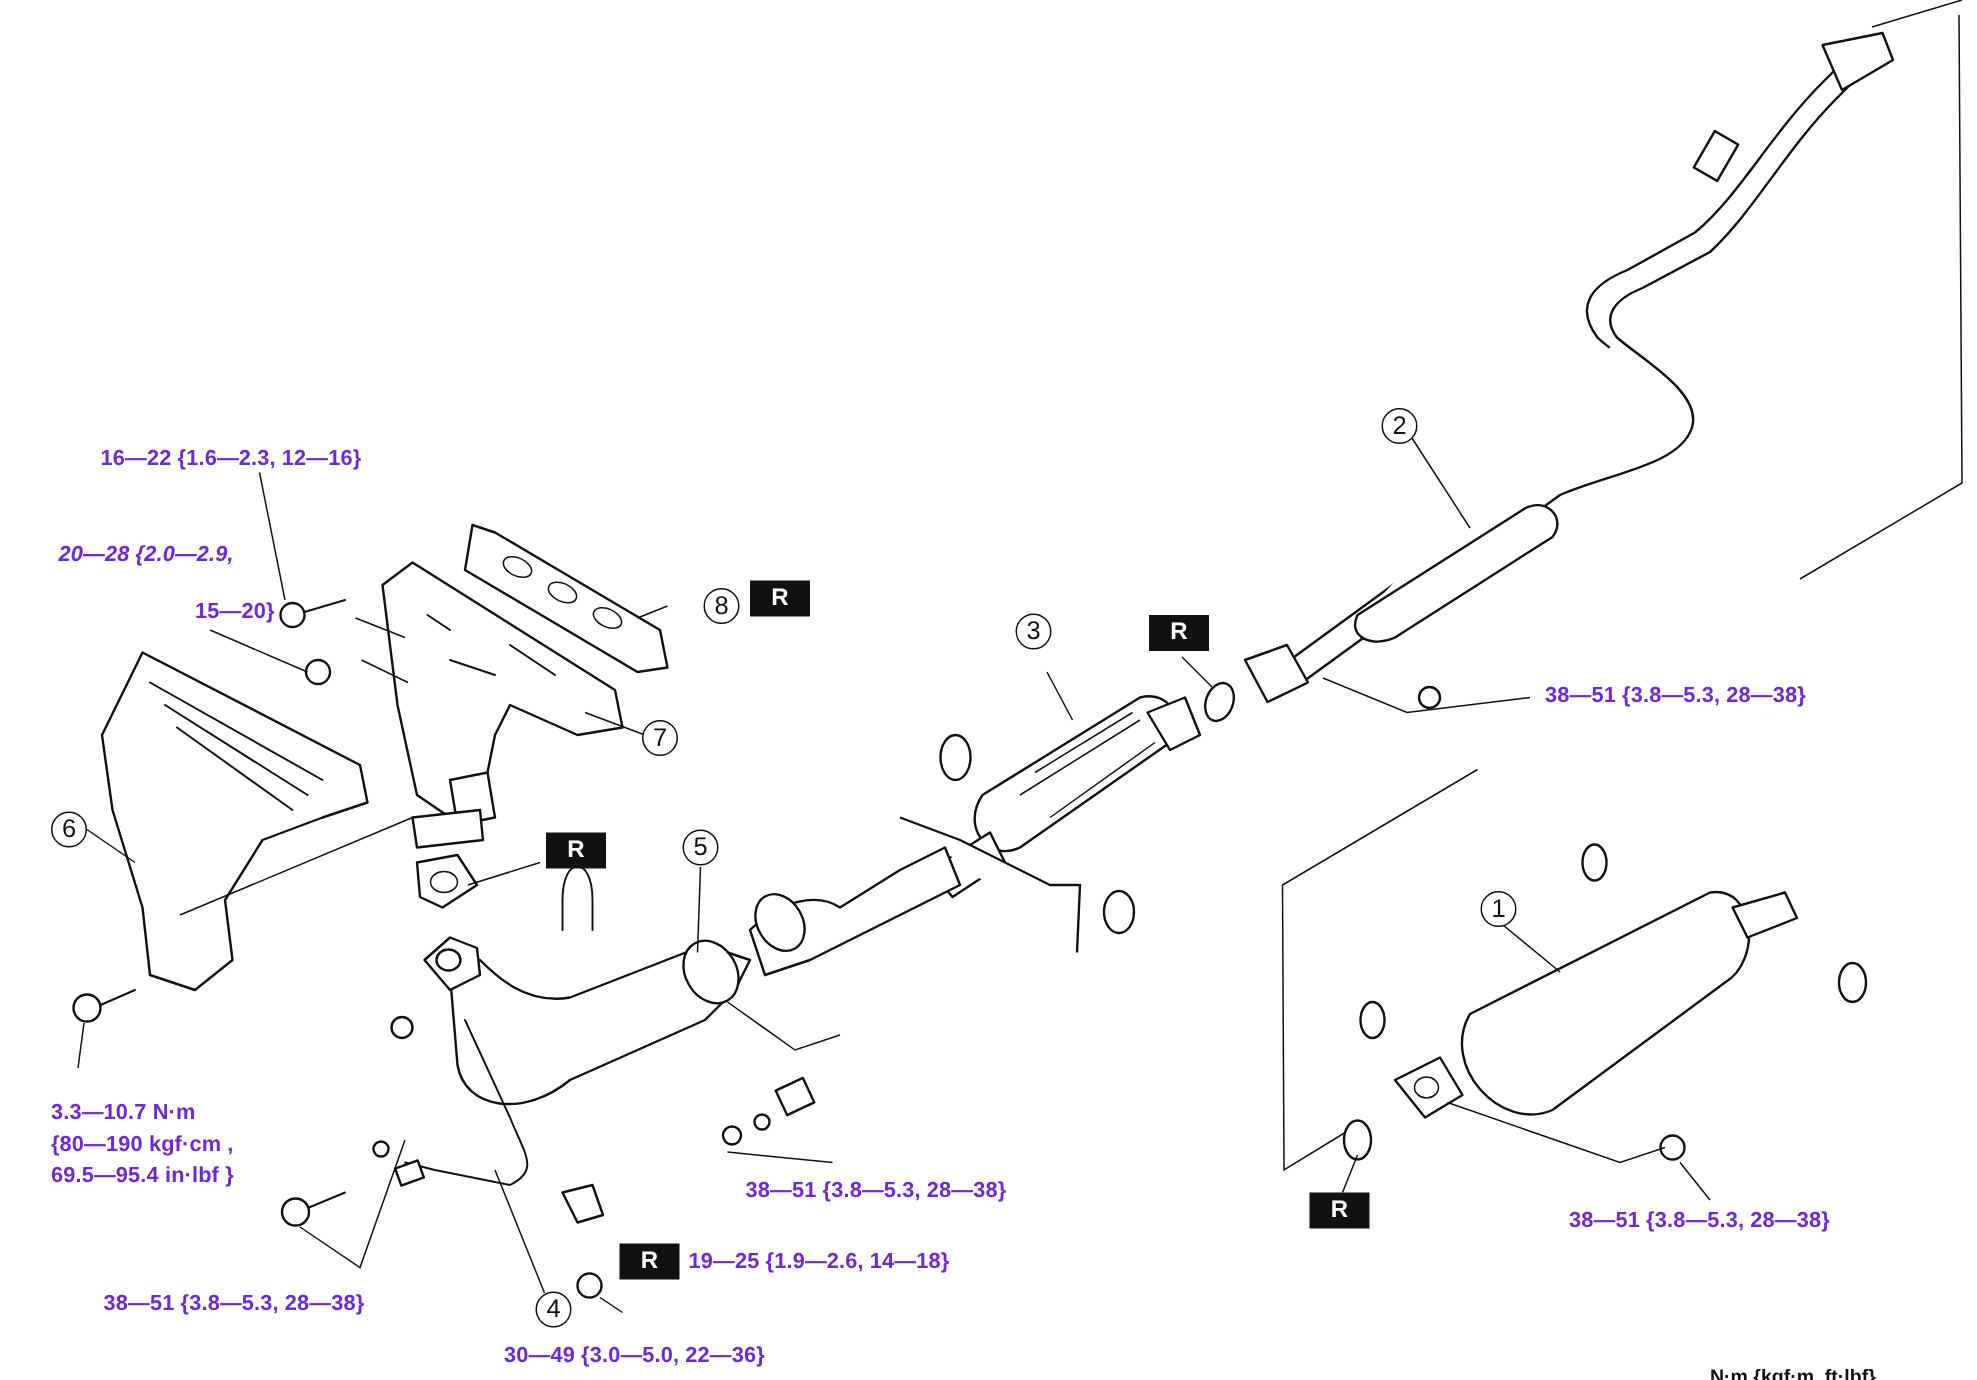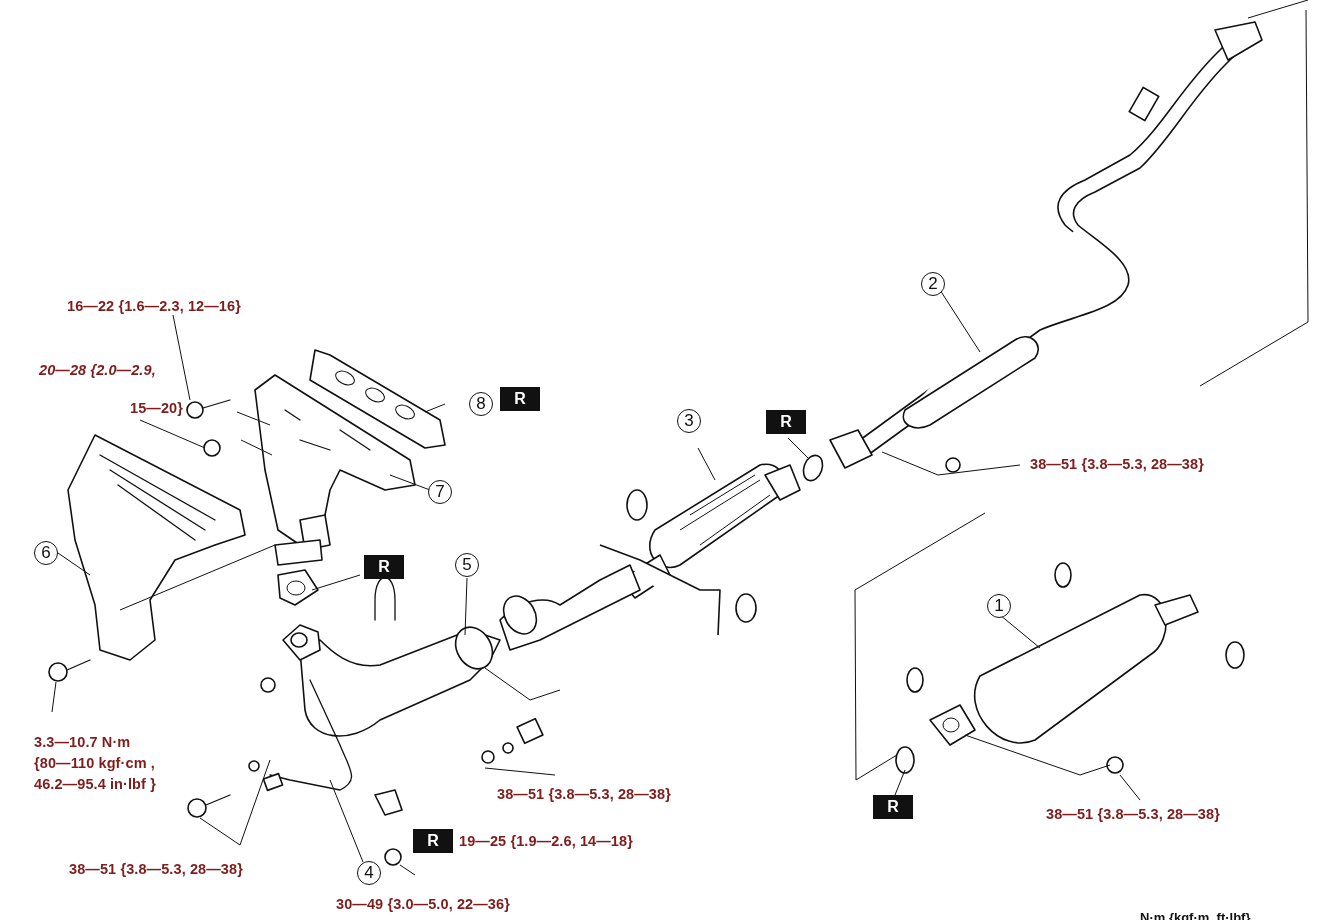--- a/index.html
+++ b/index.html
@@ -1,21 +1,21 @@
 <!DOCTYPE html>
 <html><head>
 <meta charset="utf-8">
 <style>
   html, body { margin:0; padding:0; background:#ffffff; }
   body { width:1318px; height:920px; overflow:hidden; position:relative; font-family:"Liberation Sans", sans-serif; color:#111; }
   #diagram { position:absolute; left:0; top:0; width:1318px; height:920px; }
   .ln { fill:none; stroke:#111; stroke-width:1.3; stroke-linecap:round; stroke-linejoin:round; }
   .thin { fill:none; stroke:#111; stroke-width:1; }
   .part { fill:#fff; stroke:#111; stroke-width:1.6; stroke-linejoin:round; }
-  .lbl { position:absolute; font-size:14.5px; font-weight:bold; white-space:pre; line-height:19px; letter-spacing:0.1px; color:#7f1d1d; }
+  .lbl { position:absolute; font-size:14.5px; font-weight:bold; white-space:pre; line-height:19px; letter-spacing:0.1px; color:#6d28d9; }
   .num { position:absolute; width:22px; height:22px; border:1.4px solid #111; border-radius:50%; font-size:17px; line-height:22px; text-align:center; background:#fff; color:#111; }
   .rbadge { position:absolute; width:40px; height:24px; background:#111; color:#fff; font-weight:bold; font-size:16px; text-align:center; line-height:24px; }
   .units { position:absolute; font-size:13px; font-weight:bold; white-space:pre; color:#111; }
 </style>
 </head>
 <body>
 
 <svg id="diagram" viewBox="0 0 1318 920" xmlns="http://www.w3.org/2000/svg">
 
   <g>
@@ -132,22 +132,22 @@
     <polyline class="thin" points="965,735 1080,775 1110,765"></polyline>
     <line class="thin" x1="1120" y1="775" x2="1140" y2="800"></line>
     <line class="thin" x1="895" y1="795" x2="905" y2="770"></line>
   </g>
 </svg>
 
 <div class="lbl" style="left:67px;top:297px;">16—22 {1.6—2.3, 12—16}</div>
 <div class="lbl" style="left:39px;top:361px;font-style:italic;">20—28 {2.0—2.9,</div>
 <div class="lbl" style="left:118px;top:399px;margin-left:12px;">15—20}</div>
 <div class="lbl" style="left:34px;top:733px;">3.3—10.7 N·m</div>
-<div class="lbl" style="left:34px;top:754px;">{80—110 kgf·cm ,</div>
-<div class="lbl" style="left:34px;top:775px;">46.2—95.4 in·lbf }</div>
+<div class="lbl" style="left:34px;top:754px;">{80—190 kgf·cm ,</div>
+<div class="lbl" style="left:34px;top:775px;">69.5—95.4 in·lbf }</div>
 <div class="lbl" style="left:69px;top:860px;">38—51 {3.8—5.3, 28—38}</div>
 <div class="lbl" style="left:497px;top:785px;">38—51 {3.8—5.3, 28—38}</div>
 <div class="lbl" style="left:459px;top:832px;">19—25 {1.9—2.6, 14—18}</div>
 <div class="lbl" style="left:336px;top:895px;text-align:center;">30—49 {3.0—5.0, 22—36}</div>
 <div class="lbl" style="left:1030px;top:455px;">38—51 {3.8—5.3, 28—38}</div>
 <div class="lbl" style="left:1046px;top:805px;">38—51 {3.8—5.3, 28—38}</div>
 
 <div class="num" style="left:987px;top:594px;">1</div>
 <div class="num" style="left:921px;top:272px;">2</div>
 <div class="num" style="left:677px;top:409px;">3</div>

